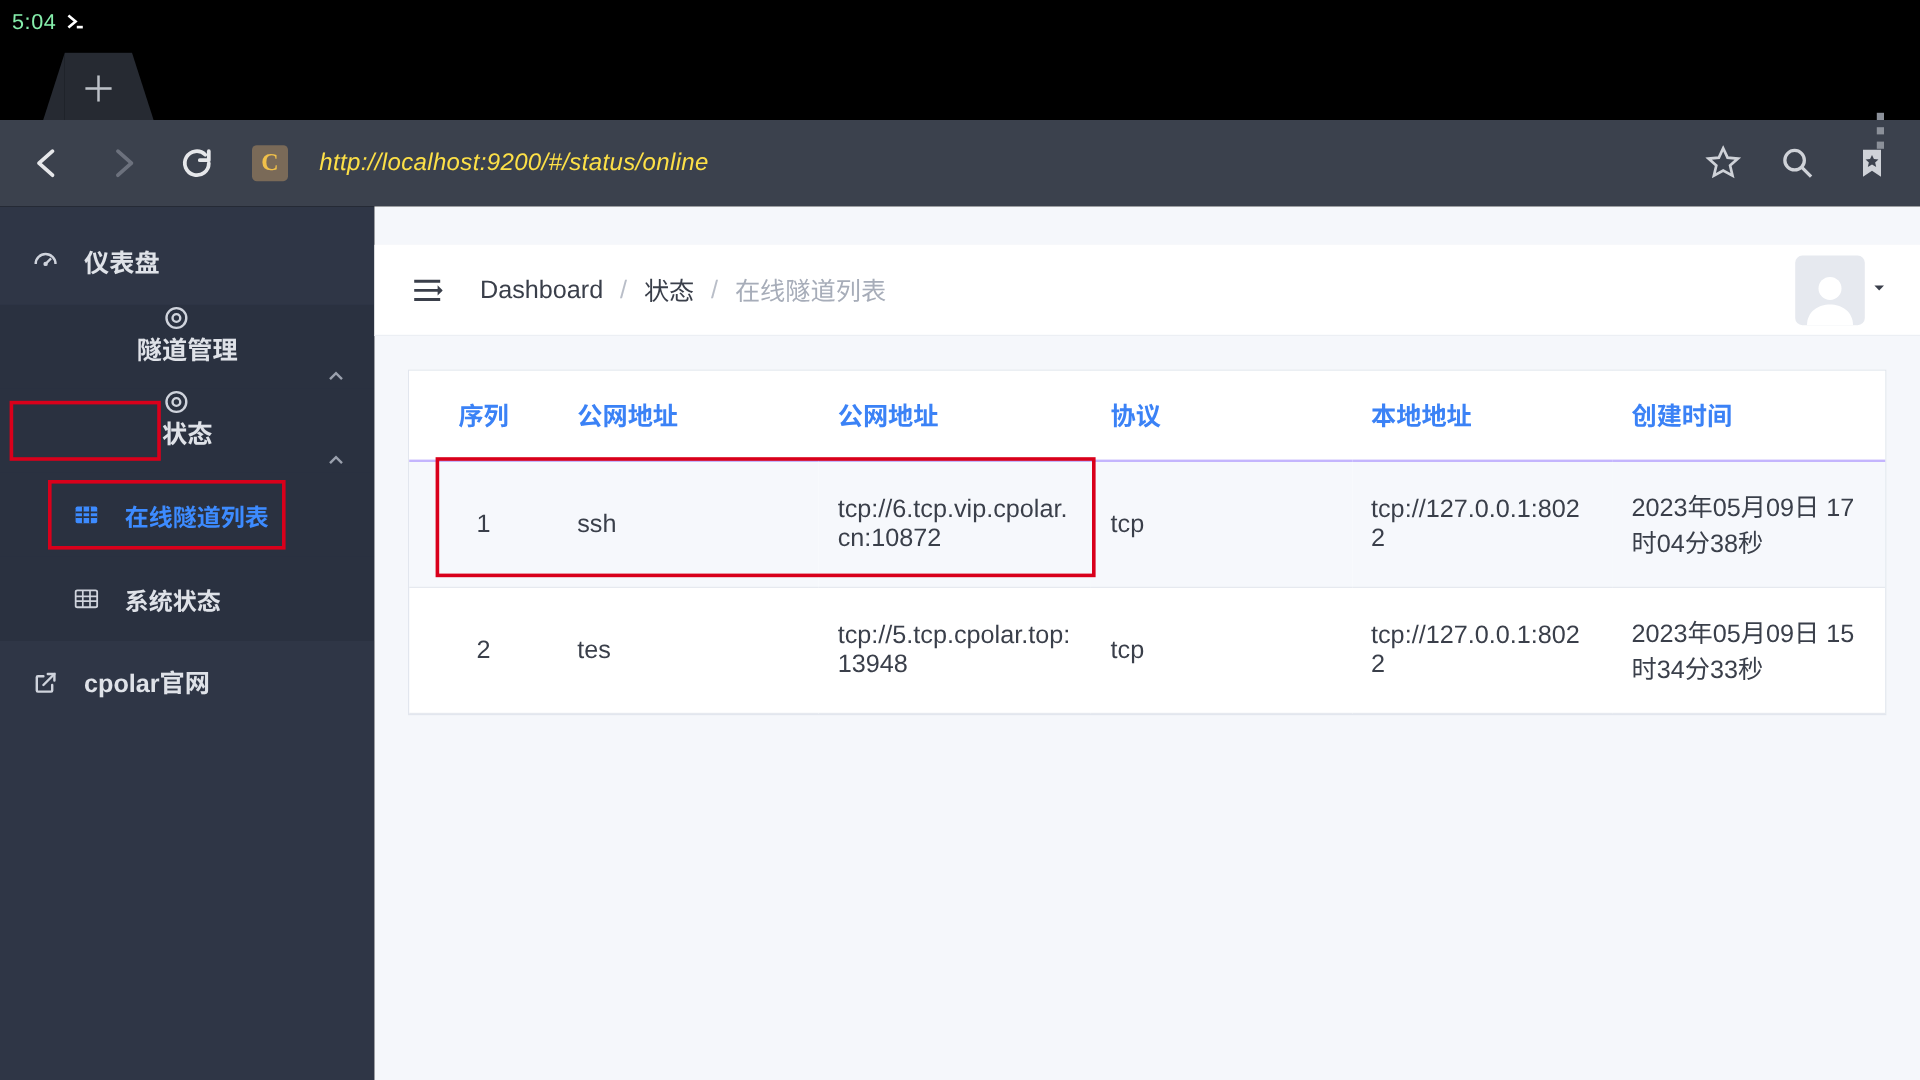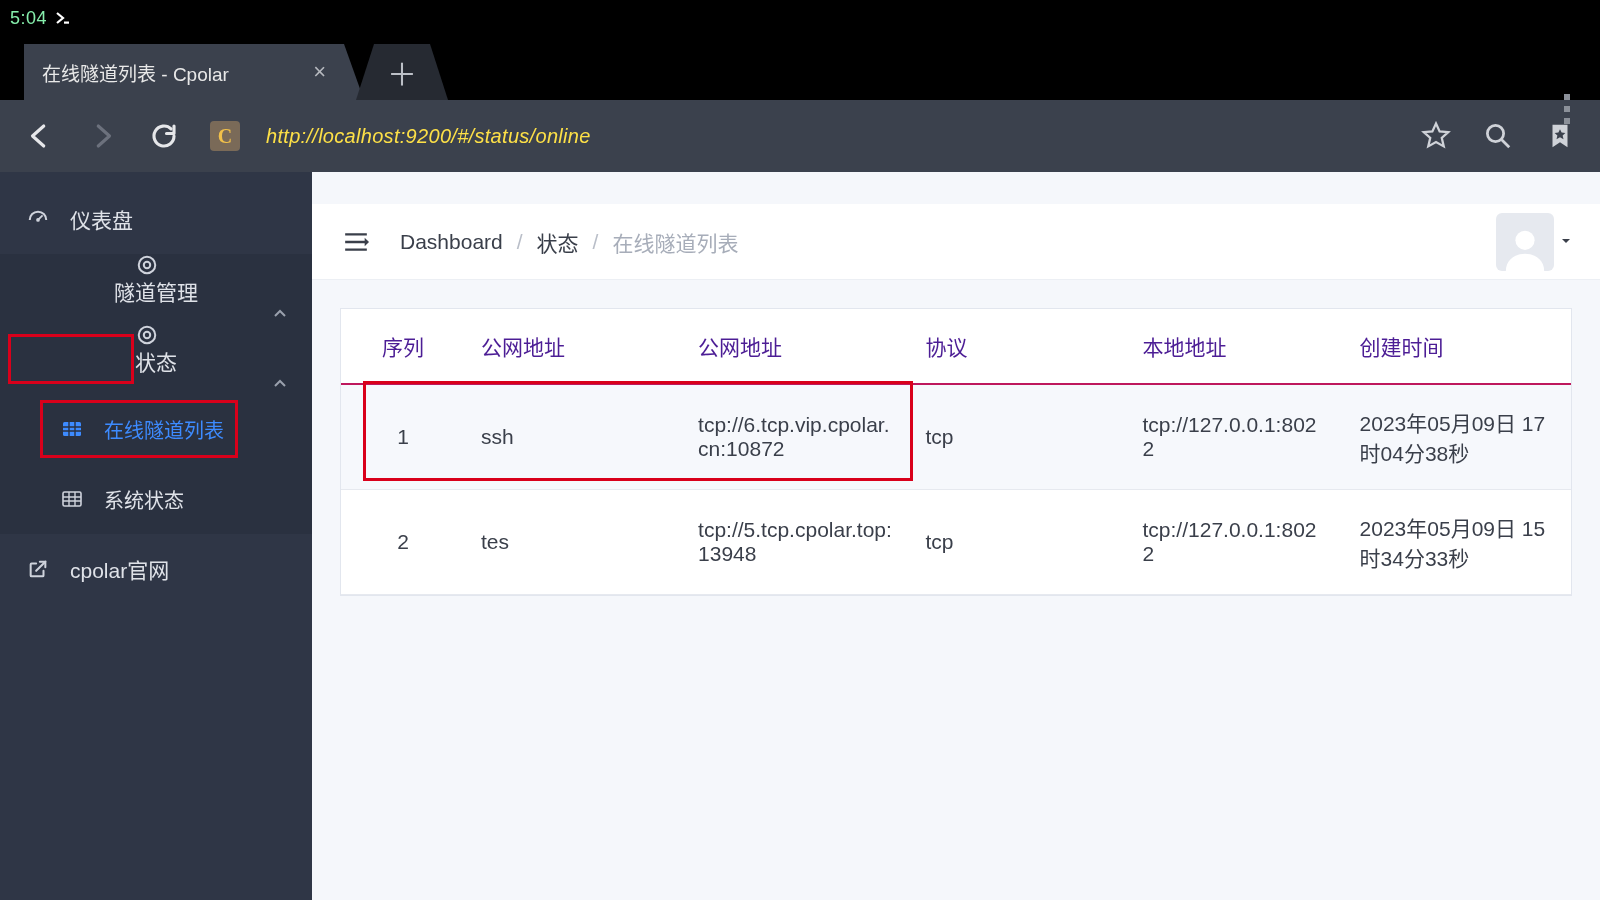--- a/index.html
+++ b/index.html
@@ -38,21 +38,21 @@
   
   .page { display:flex; height:calc(900px - 36px - 64px - 72px); width:1600px; }
   .page-wrap { display:flex; height:100%; width:100%; }
 
   
   .sidebar { width:312px; background:#2f3646; color:#dfe2e8; display:flex; flex-direction:column; padding-top:12px; }
   .sb-item, .sb-sub { display:flex; align-items:center; height:70px; padding:0 24px; font-size:21px; cursor:pointer; position:relative; }
   .sb-item.darker { background:#2a3140;flex-direction:column; }
   .sb-item .sb-icon, .sb-sub .sb-icon { width:28px; display:flex; justify-content:center; margin-right:18px; }
   .sb-item .chevron { margin-left:auto; }
-  .sb-item .lbl, .sb-sub .lbl { flex:0 1 auto; }
+  .sb-item .lbl, .sb-sub .lbl { flex:0 1 auto;font-weight:bold; }
   .sb-sub { padding-left:58px; font-size:20px; background:#2a3140; }
   .sb-sub.active { color:#3d8bff; }
   .chevron svg, .sb-icon svg { display:block; }
   .sb-item.darker .chevron { color:#9aa0ad; }
   .sb-item .chevron { color:#9aa0ad; }
 
   
   .hl-red { position:absolute; border:3px solid #d9001b; pointer-events:none; }
 
   
@@ -65,44 +65,40 @@
   .breadcrumb .sep { color:#b9bec8; }
   .breadcrumb .cur { color:#a7adb9; }
   .avatar { width:58px; height:58px; background:#e6e9ef; border-radius:6px; margin-left:auto; display:flex; align-items:flex-end; justify-content:center; color:#cfd3dc; }
   .avatar svg { width:46px; height:46px; }
   .avatar-caret { margin-left:6px; color:#6b7280; }
   .avatar-caret svg{ width:12px; height:12px; }
 
   .card { margin:28px; border:1px solid #e2e6ee; background:#fff; }
   table { width:100%; border-collapse:collapse; table-layout:fixed; }
   th, td { text-align:left; padding:22px 16px; font-size:21px; color:#3a3f4a; border-bottom:1px solid #e6e9ef; word-break:break-all; vertical-align:middle; }
-  th { background:#fff; font-weight:400; color:#4c1d95; border-bottom:2px solid #be185d; }
+  th { background:#fff; font-weight:700; color:#3b82f6; border-bottom:2px solid #c4b5fd; }
   tbody tr:nth-child(odd) td { background:#f6f8fc; }
   td.seq { text-align:center; }
 
 </style>
 </head>
 <body>
 
 <div class="os-status">
   <span class="time">5:04</span>
   <span class="chev">
     <svg width="16" height="16" viewBox="0 0 16 16">
         <path d="M2 3 L8 8 L2 13" stroke="#fff" stroke-width="2.2" fill="none"></path>
         <rect x="9" y="11.5" width="5" height="2.2" fill="#fff"></rect>
       </svg>
   </span>
 </div>
 
 <div class="browser-chrome" style="position:relative;">
   <div class="tabstrip">
-    <div class="tab">
-      <span class="tab-title">在线隧道列表 - Cpolar</span>
-      <span class="tab-close">×</span>
-    </div>
     <div class="new-tab">
       <div class="bg"></div>
         <span>＋</span>
     </div>
   </div>
   <div class="menu-dots">
     <div class="d"></div>
       <div class="d"></div>
       <div class="d"></div>
   </div>

